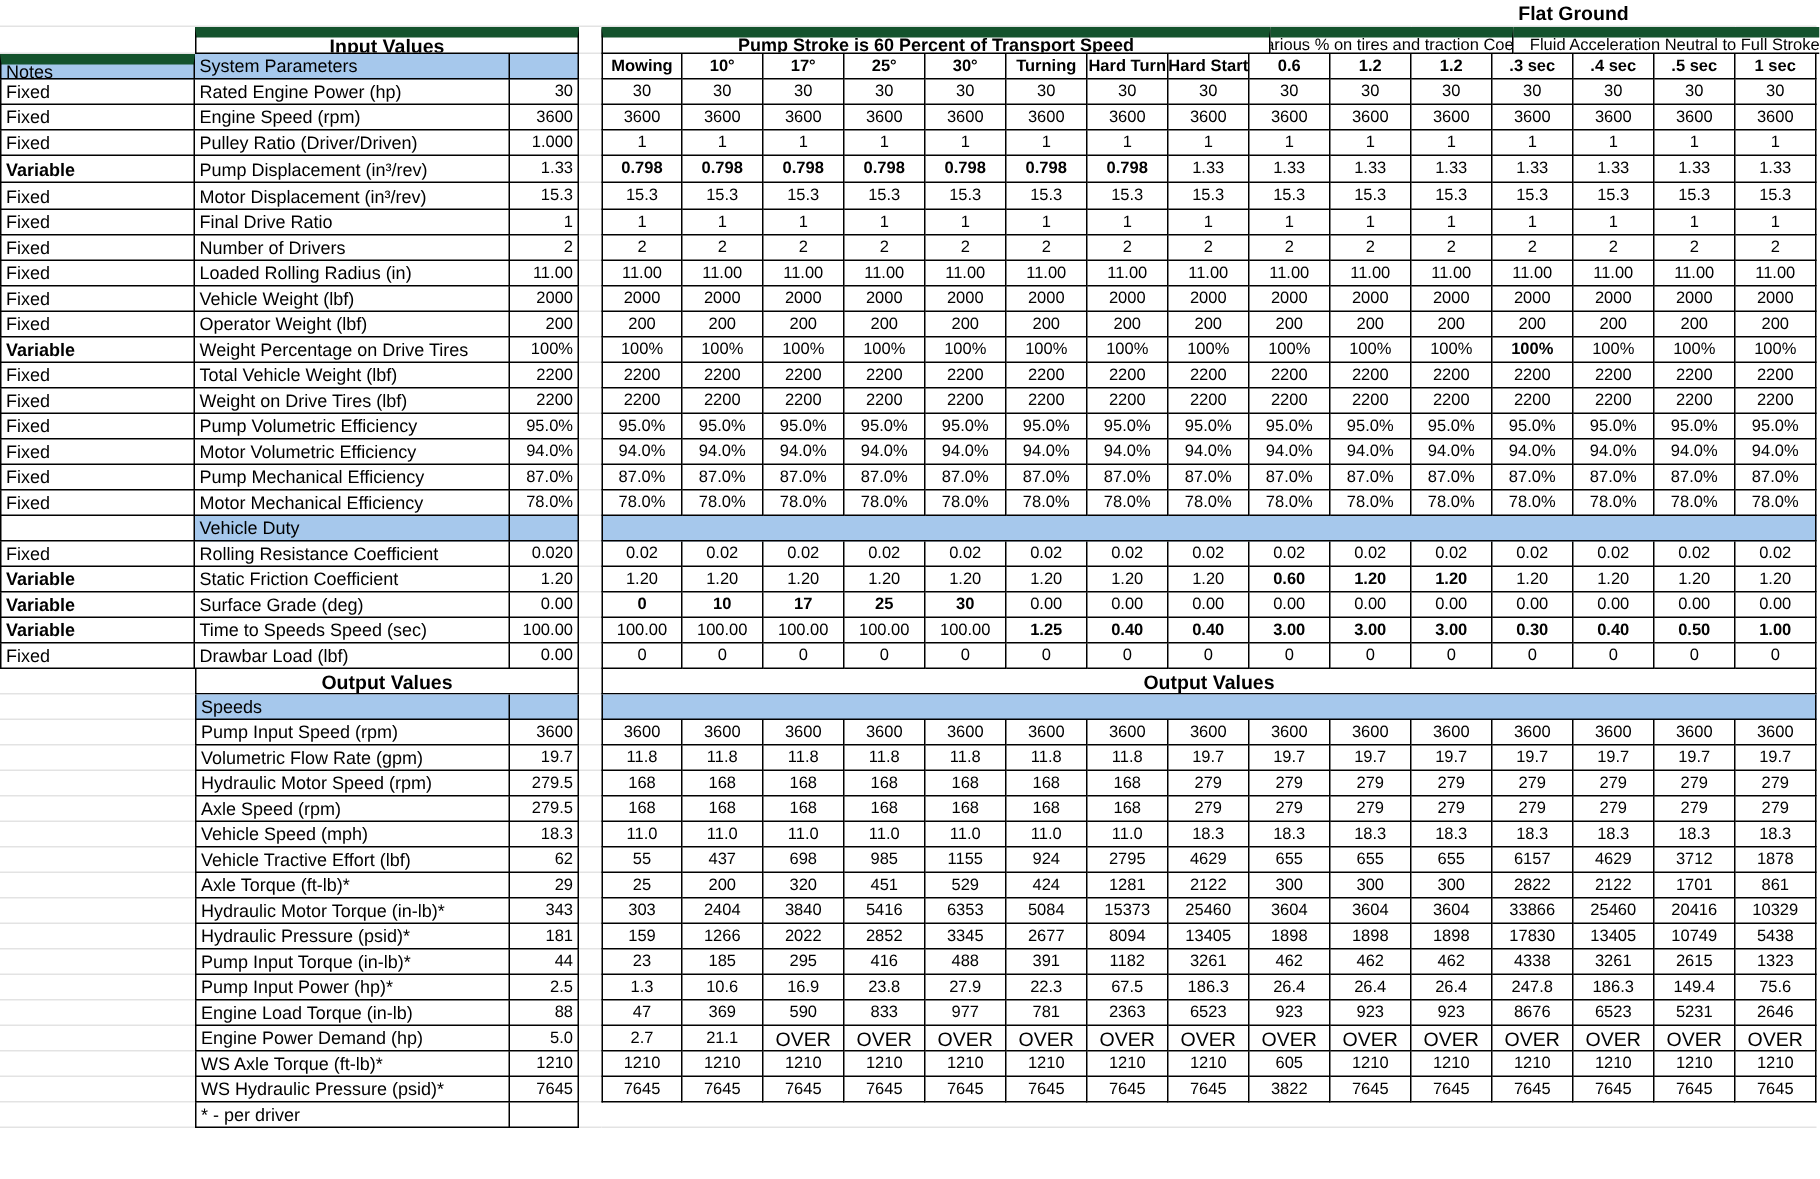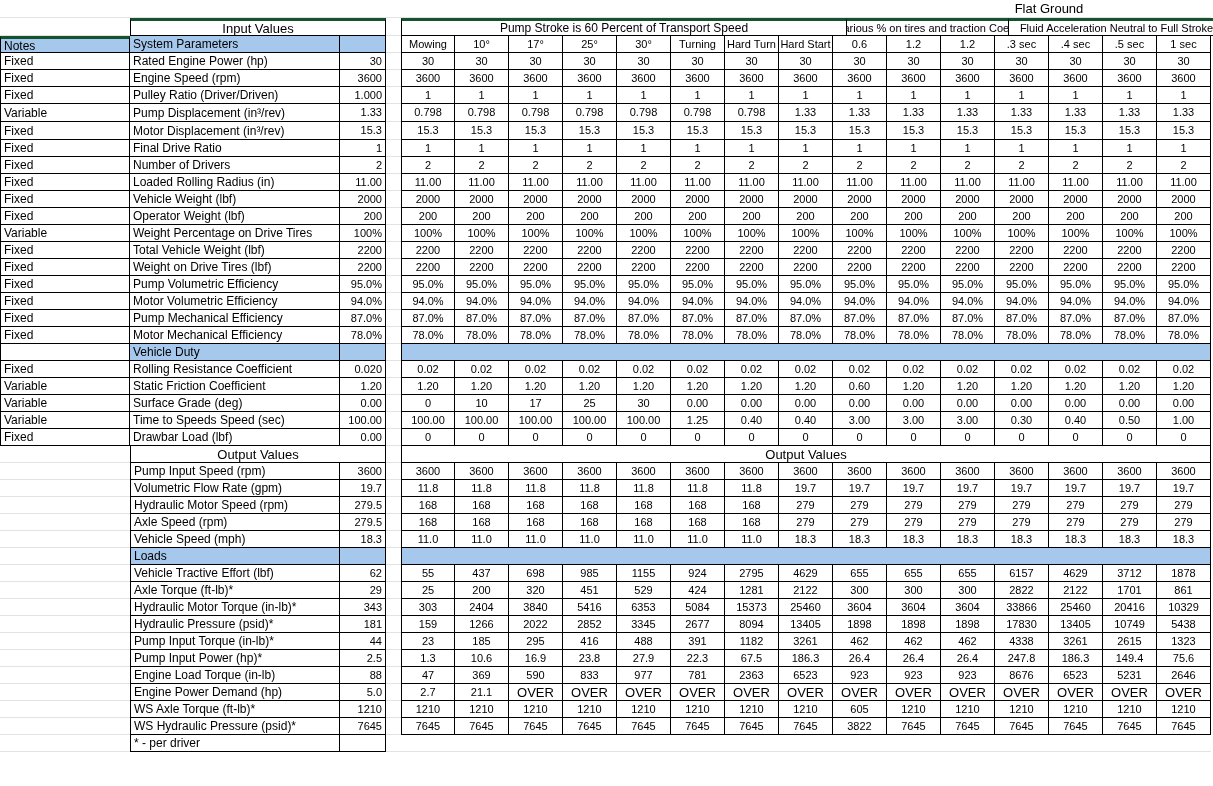--- a/index.html
+++ b/index.html
@@ -14,24 +14,24 @@
   .cbc{width:256px}   
   .dcs{width:810px}   
   .ps{width:446px}    
   .var{width:162px}   
   .fa{width:216px}    
   .fg{width:216px}    
   .fill10{width:540px}
   
   .bd{border-right:1px solid #000;border-bottom:1px solid #000;}
   .bl{border-left:1px solid #000;}
-  .bt{border-top:3px solid #14532d;}
+  .bt{border-top:7px solid #14532d;}
   .gl{border-bottom:1px solid #e3e3e3;}
   
-  .b{font-weight:normal}
+  .b{font-weight:bold}
   .i{}
   .f9{font-size:11px}.f11{font-size:11px}.f12{font-size:12px}.f13{font-size:13px}
   .la{justify-content:flex-start;padding-left:3px}
   .ra{justify-content:flex-end;padding-right:3px}
   .band{background:#A6C8EC;}
   .over{font-size:13px;}
 </style>
 </head>
 <body>
 
@@ -549,20 +549,27 @@
         <div class="cell dc bd">0</div>
         <div class="cell dc bd">0</div>
       </div>
       <div class="row r17">
         <div class="cell ca gl"></div>
         <div class="cell cbc f13 b bd bl">Output Values</div>
         <div class="cell gap gl"></div>
         <div class="cell dcs f13 b bd bl">Output Values</div>
       </div>
       <div class="row r17">
+        <div class="cell ca gl"></div>
+        <div class="cell cb f12 i la bd band bl">Speeds</div>
+        <div class="cell cc bd band"></div>
+        <div class="cell gap gl"></div>
+        <div class="cell dcs bd bl band"></div>
+      </div>
+      <div class="row r17">
         <div class="cell ca f12 la gl"></div>
         <div class="cell cb f12 la bd bl">Pump Input Speed (rpm)</div>
         <div class="cell cc ra bd">3600</div>
         <div class="cell gap gl"></div>
         <div class="cell dc bd bl">3600</div>
         <div class="cell dc bd">3600</div>
         <div class="cell dc bd">3600</div>
         <div class="cell dc bd">3600</div>
         <div class="cell dc bd">3600</div>
         <div class="cell dc bd">3600</div>
@@ -654,27 +661,20 @@
         <div class="cell dc bd">18.3</div>
         <div class="cell dc bd">18.3</div>
         <div class="cell dc bd">18.3</div>
         <div class="cell dc bd">18.3</div>
         <div class="cell dc bd">18.3</div>
         <div class="cell dc bd">18.3</div>
         <div class="cell dc bd">18.3</div>
         <div class="cell dc bd">18.3</div>
       </div>
       <div class="row r17">
-        <div class="cell ca gl"></div>
-        <div class="cell cb f12 i la bd band bl">Loads</div>
-        <div class="cell cc bd band"></div>
-        <div class="cell gap gl"></div>
-        <div class="cell dcs bd bl band"></div>
-      </div>
-      <div class="row r17">
         <div class="cell ca f12 la gl"></div>
         <div class="cell cb f12 la bd bl">Vehicle Tractive Effort (lbf)</div>
         <div class="cell cc ra bd">62</div>
         <div class="cell gap gl"></div>
         <div class="cell dc bd bl">55</div>
         <div class="cell dc bd">437</div>
         <div class="cell dc bd">698</div>
         <div class="cell dc bd">985</div>
         <div class="cell dc bd">1155</div>
         <div class="cell dc bd">924</div>

